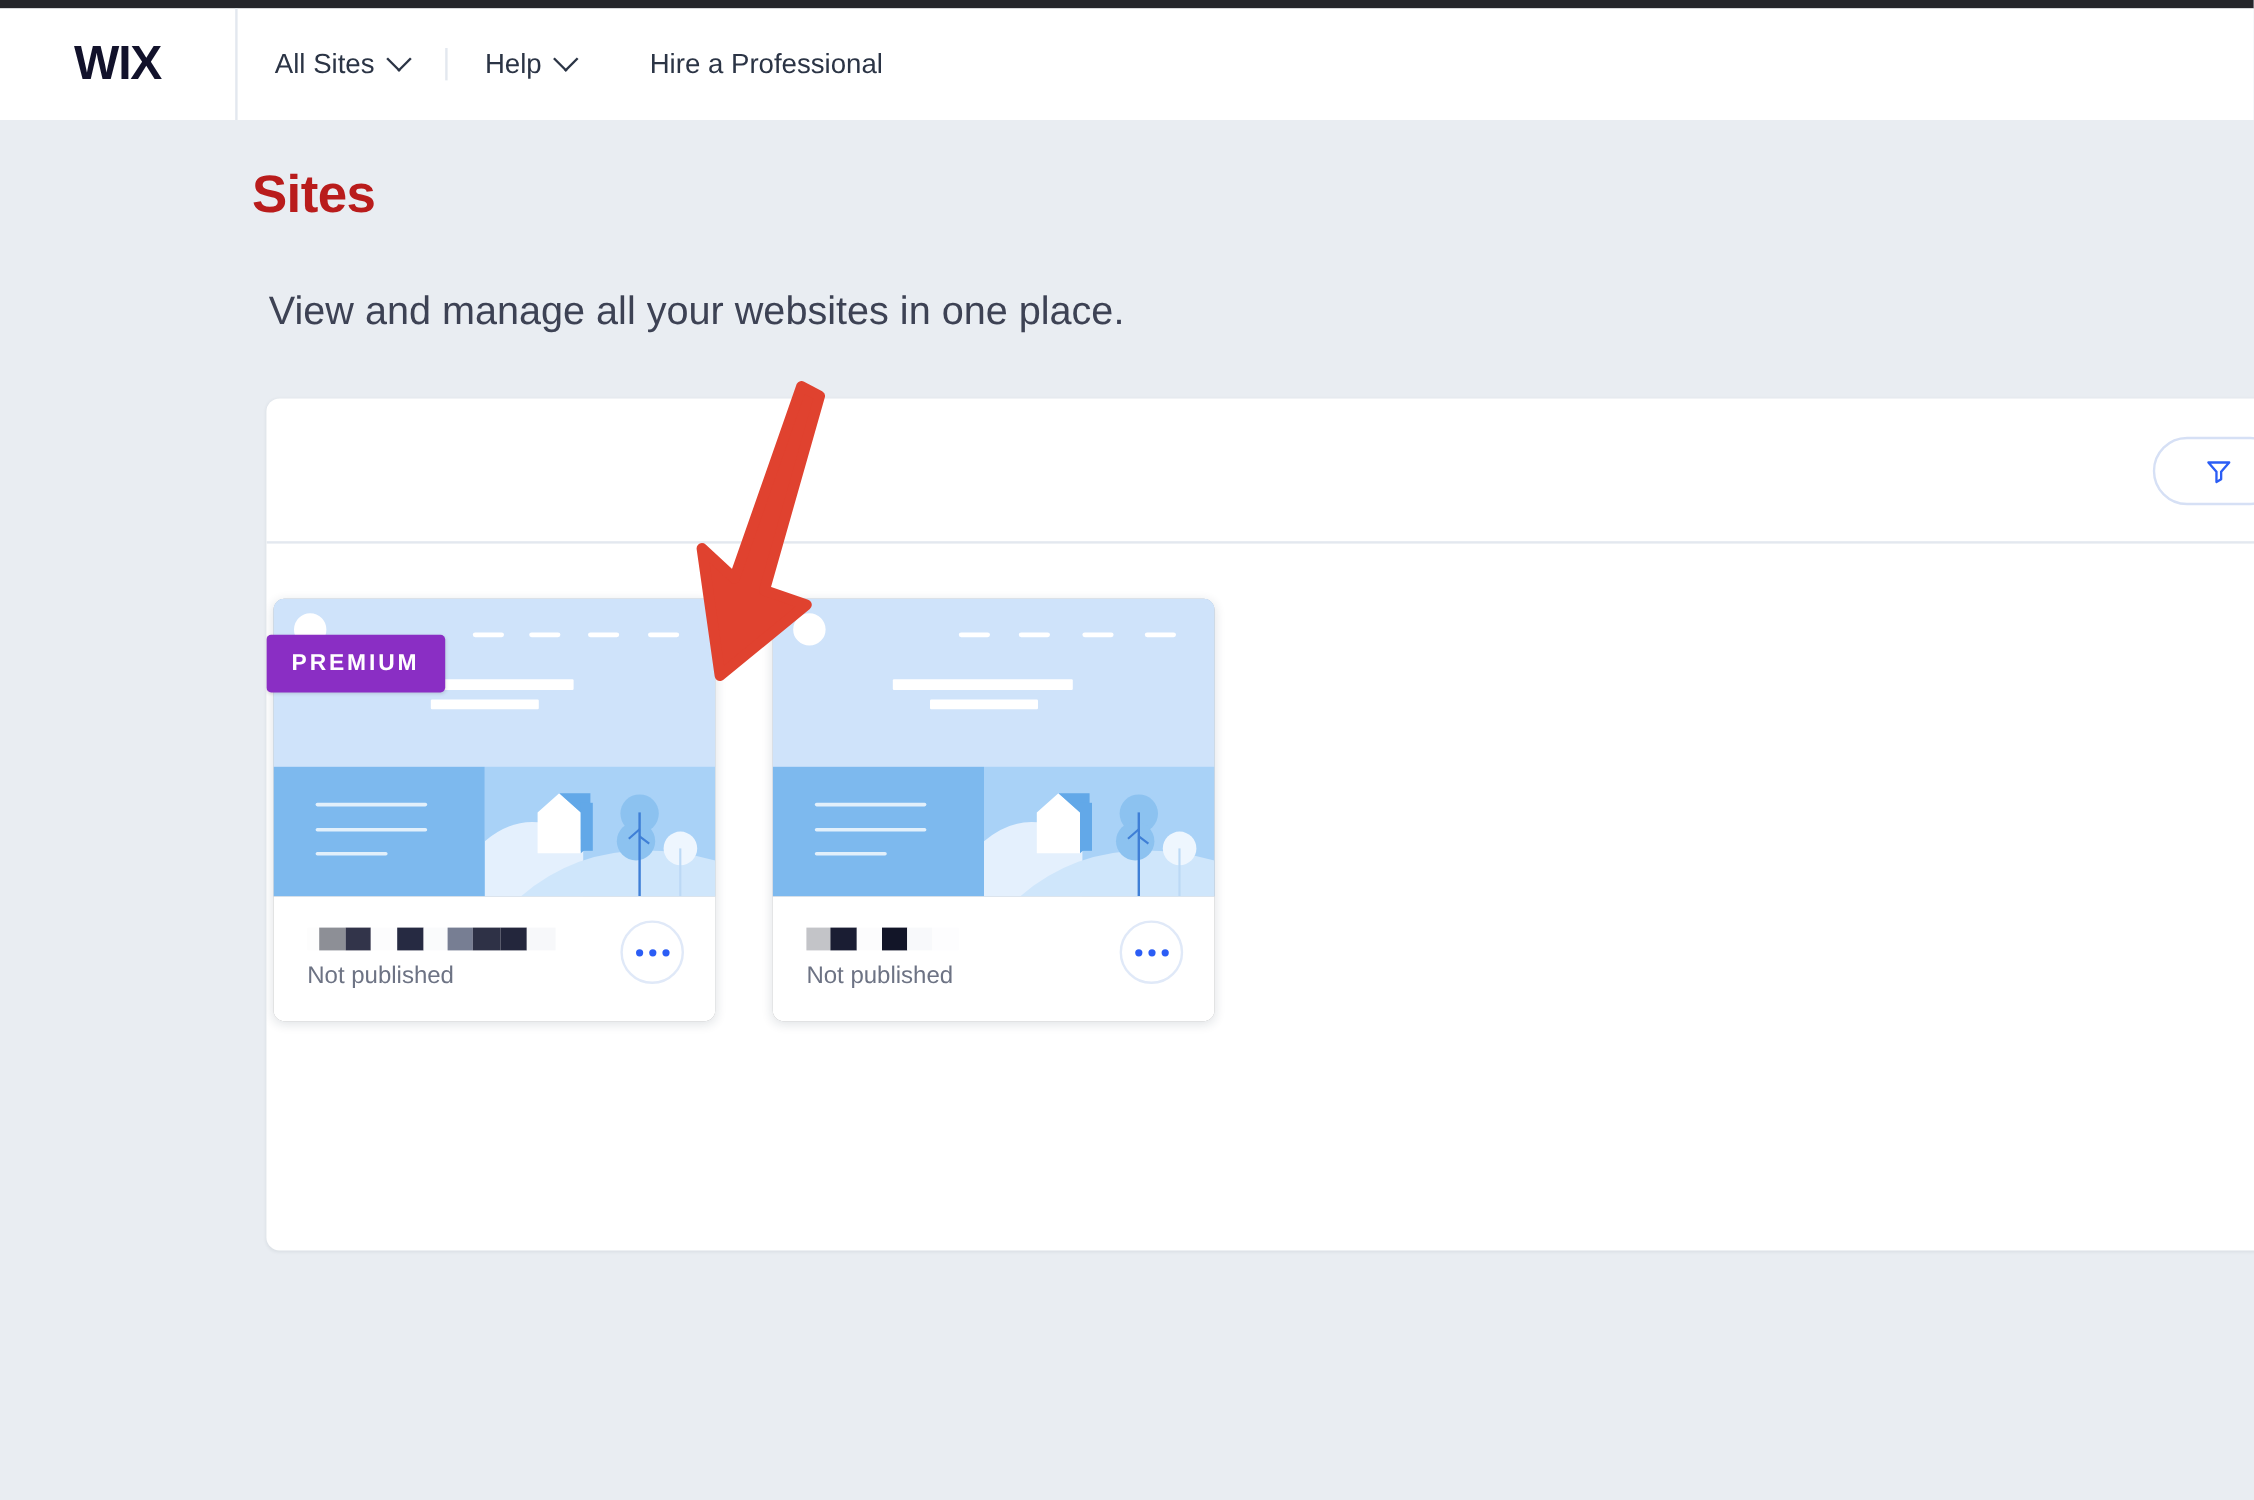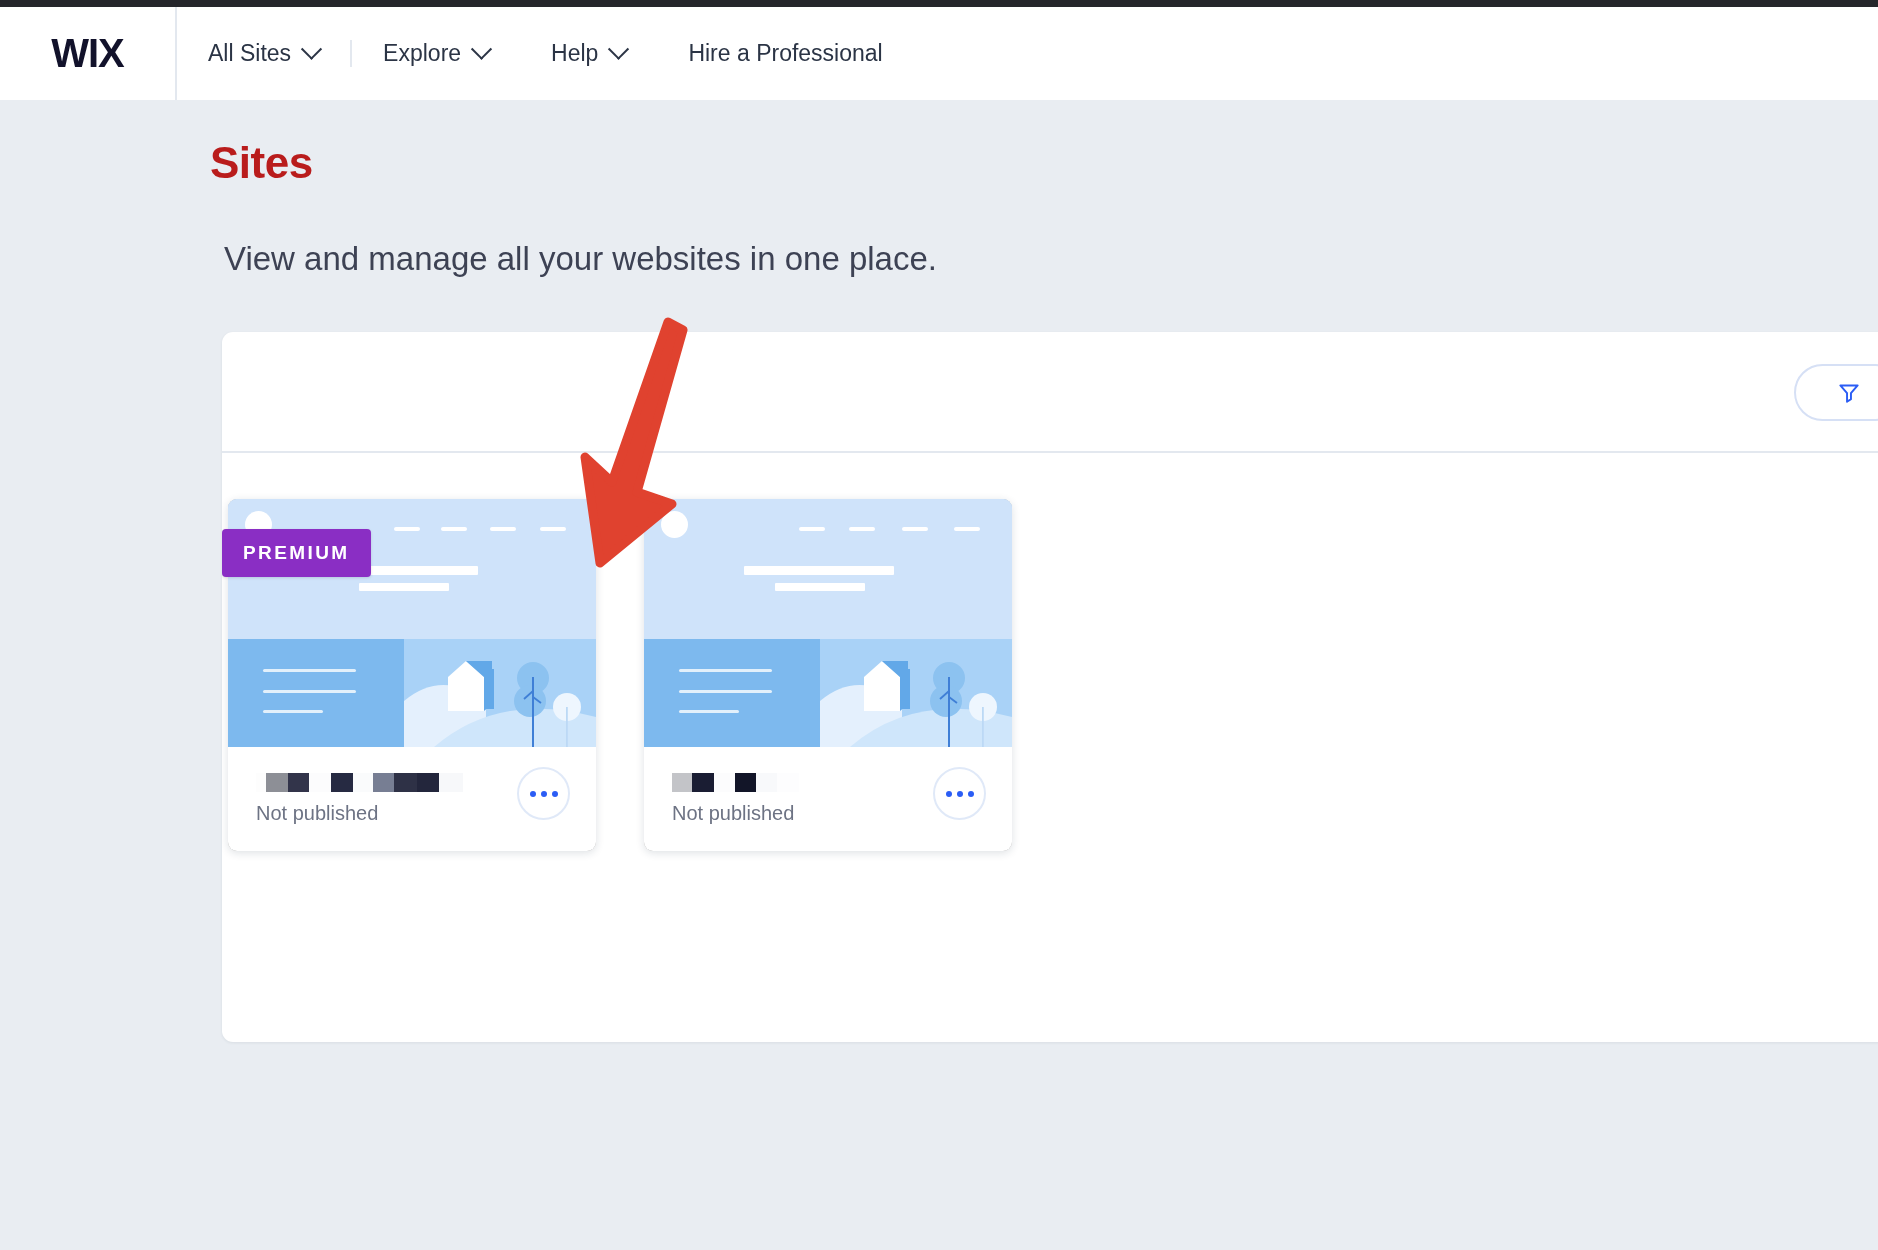--- a/index.html
+++ b/index.html
@@ -24,21 +24,21 @@
   .header {
     position: absolute;
     top: 7px; left: 0;
     width: 1878px;
     height: 93px;
     background: #ffffff;
     display: flex;
     align-items: stretch;
   }
   .logo-cell {
-    width: 177px;
+    width: 198px;
     display: flex;
     align-items: center;
     justify-content: center;
     border-right: 2px solid #e3e8ef;
     flex: 0 0 auto;
   }
   .wix-logo {
     font-family: "Liberation Sans", sans-serif;
     font-size: 40px;
     font-weight: 700;
@@ -278,24 +278,20 @@
   <div class="logo-cell">
     <span class="wix-logo">WIX</span>
   </div>
   <nav class="nav">
 
     <div class="nav-item bordered">
       <span>All Sites</span>
       <span class="chev"></span>
     </div>
 
-    <div class="nav-item">
-      <span>Explore</span>
-      <span class="chev"></span>
-    </div>
 
     <div class="nav-item">
       <span>Help</span>
       <span class="chev"></span>
     </div>
 
     <div class="nav-item">
       <span>Hire a Professional</span>
     </div>
 

